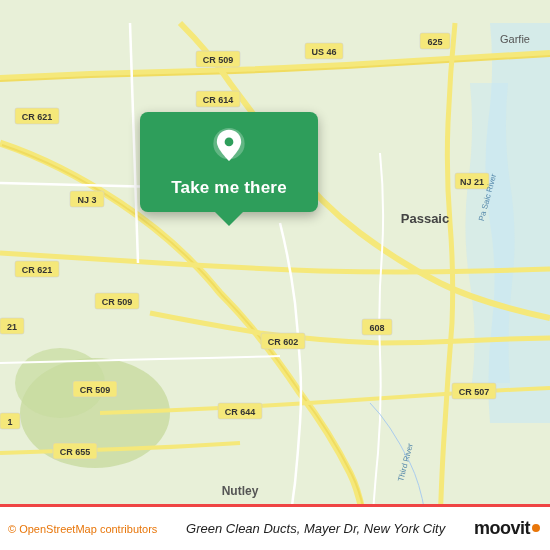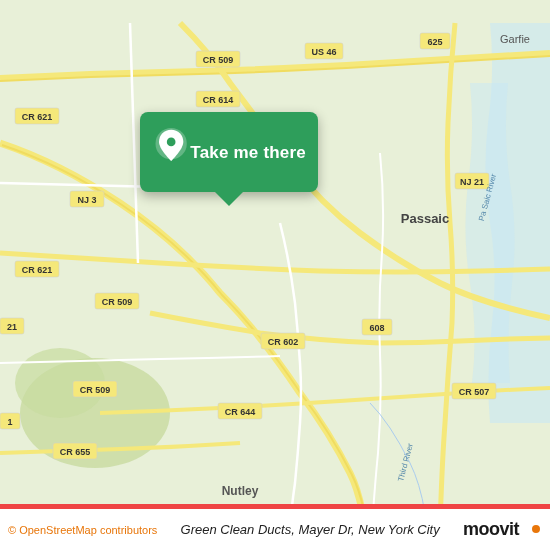--- a/index.html
+++ b/index.html
@@ -29,21 +29,21 @@
 
     
     #popup-card {
       position: absolute;
       top: 112px;
       left: 140px;
       width: 178px;
       background-color: #2e9e5b;
       border-radius: 8px;
       display: flex;
-      flex-direction: row;
+      flex-direction: column;
       align-items: center;
       padding: 16px 12px 14px;
       box-shadow: 0 4px 12px rgba(0,0,0,0.3);
       cursor: pointer;
     }
 
     #popup-card::after {
       content: '';
       position: absolute;
       bottom: -14px;
@@ -78,21 +78,21 @@
       position: absolute;
       bottom: 0;
       left: 0;
       width: 100%;
       background: #fff;
       height: 46px;
       display: flex;
       align-items: center;
       justify-content: space-between;
       padding: 0 10px 0 8px;
-      border-top: 5px solid #ef4444;
+      border-top: 3px solid #ef4444;
     }
 
     #osm-attribution {
       font-size: 11px;
       color: #444;
     }
     #osm-attribution span {
       color: #e8760a;
     }
 
@@ -101,21 +101,21 @@
       color: #222;
       font-weight: 500;
       flex: 1;
       text-align: center;
       font-style: italic;
     }
 
     #moovit-logo {
       display: flex;
       align-items: center;
-      gap: 13px;
+      gap: 2px;
     }
     #moovit-text {
       font-size: 18px;
       font-weight: 700;
       color: #1a1a1a;
       letter-spacing: -0.5px;
     }
     #moovit-dot {
       width: 8px;
       height: 8px;

